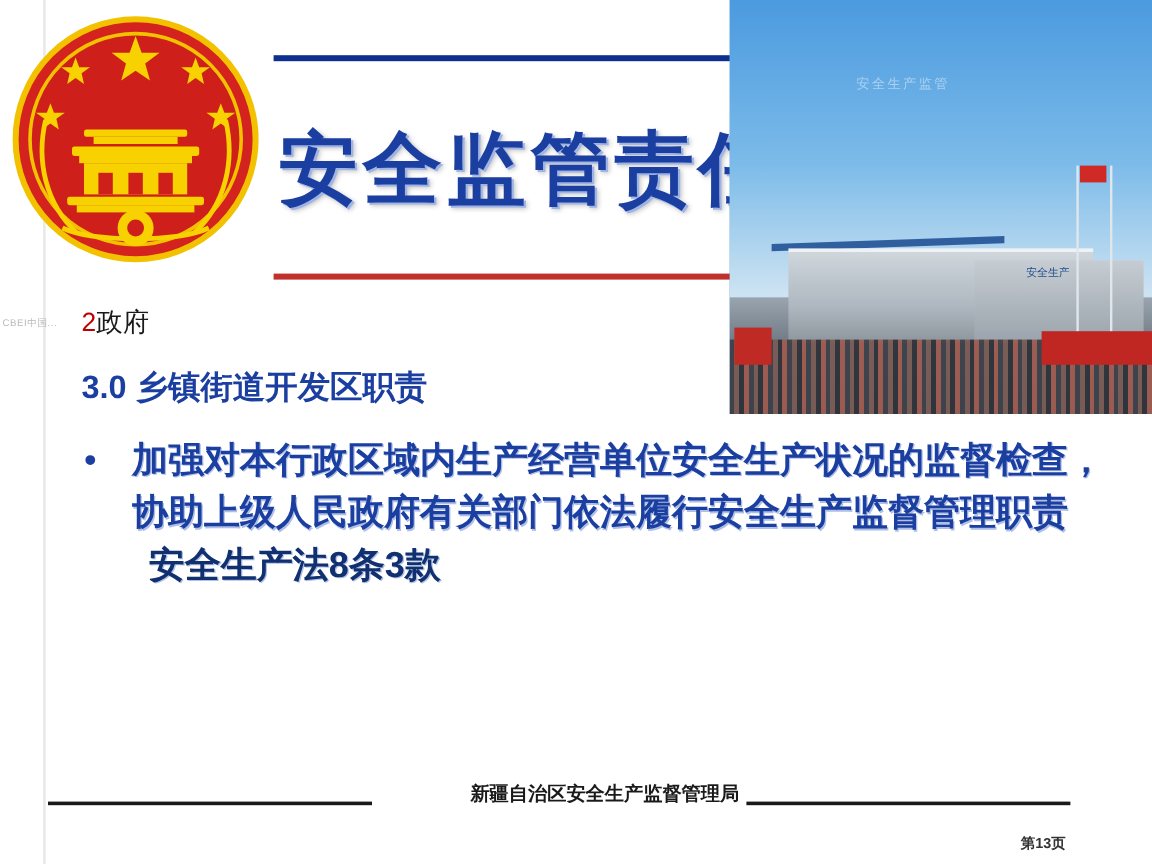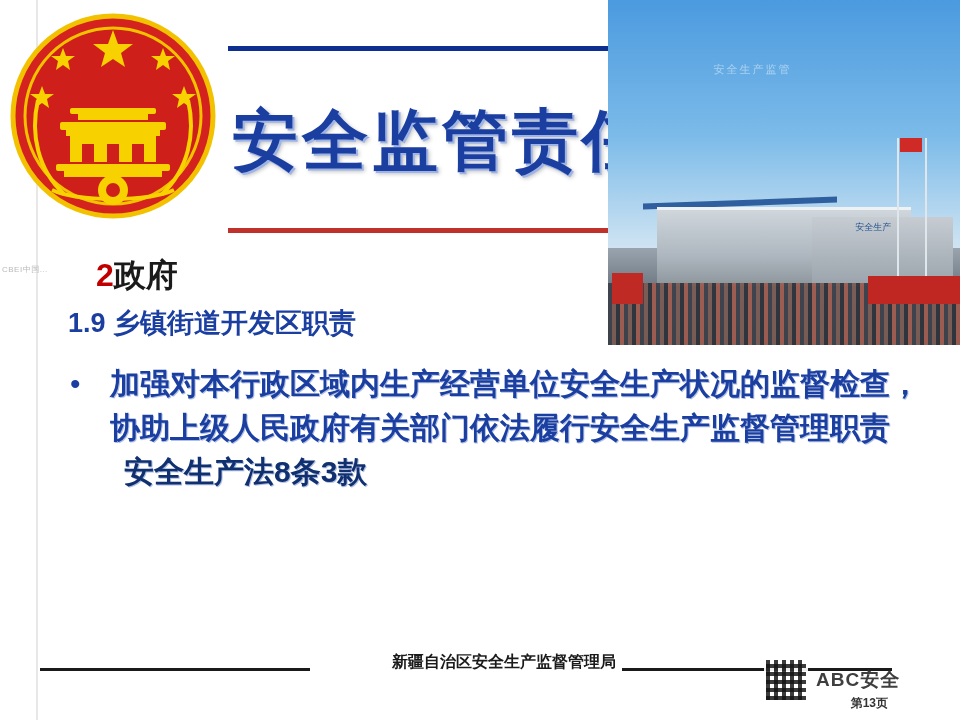--- a/index.html
+++ b/index.html
@@ -176,25 +176,24 @@
     font-size: 11px;
     color: rgba(255,255,255,0.45);
     letter-spacing: 2px;
   }
 
   
   .line-1 {
     position: absolute;
     left: 68px;
     top: 254px;
-    font-size: 32px;
-    font-weight: bold;
+    font-size: 22px;
+    font-weight: normal;
     color: #c00000;
     white-space: nowrap;
-    margin-left: 28px;
   }
   .line-1 .dark { color: #1a1a1a; }
 
   .line-2 {
     position: absolute;
     left: 68px;
     top: 305px;
     font-size: 27px;
     font-weight: bold;
     color: #1b3fa0;
@@ -373,32 +372,28 @@
     <div class="flagpole" style="left:90%;"></div>
     <div class="crowd"></div>
     <div class="red-banner"></div>
     <div class="red-banner2"></div>
   </div>
 
   <div class="line-1">
     <span>2</span><span class="dark">政府</span>
   </div>
 
-  <div class="line-2">1.9 乡镇街道开发区职责</div>
+  <div class="line-2">3.0 乡镇街道开发区职责</div>
 
   <div class="bullet-row">
     <div class="bullet-dot">•</div>
     <div class="bullet-text">
       <span>加强对本行政区域内生产经营单位安全生产状况的监督检查，协助上级人民政府有关部门依法履行安全生产监督管理职责</span><span class="law">安全生产法8条3款</span>
     </div>
   </div>
 
   <div class="footer-rule-left"></div>
   <div class="footer-text">新疆自治区安全生产监督管理局</div>
   <div class="footer-rule-right"></div>
   <div class="page-number">第13页</div>
 
-  <div class="badge">
-    <div class="qr"></div>
-    <div class="badge-label">ABC安全</div>
-  </div>
 
 </div>
 
 </body></html>

